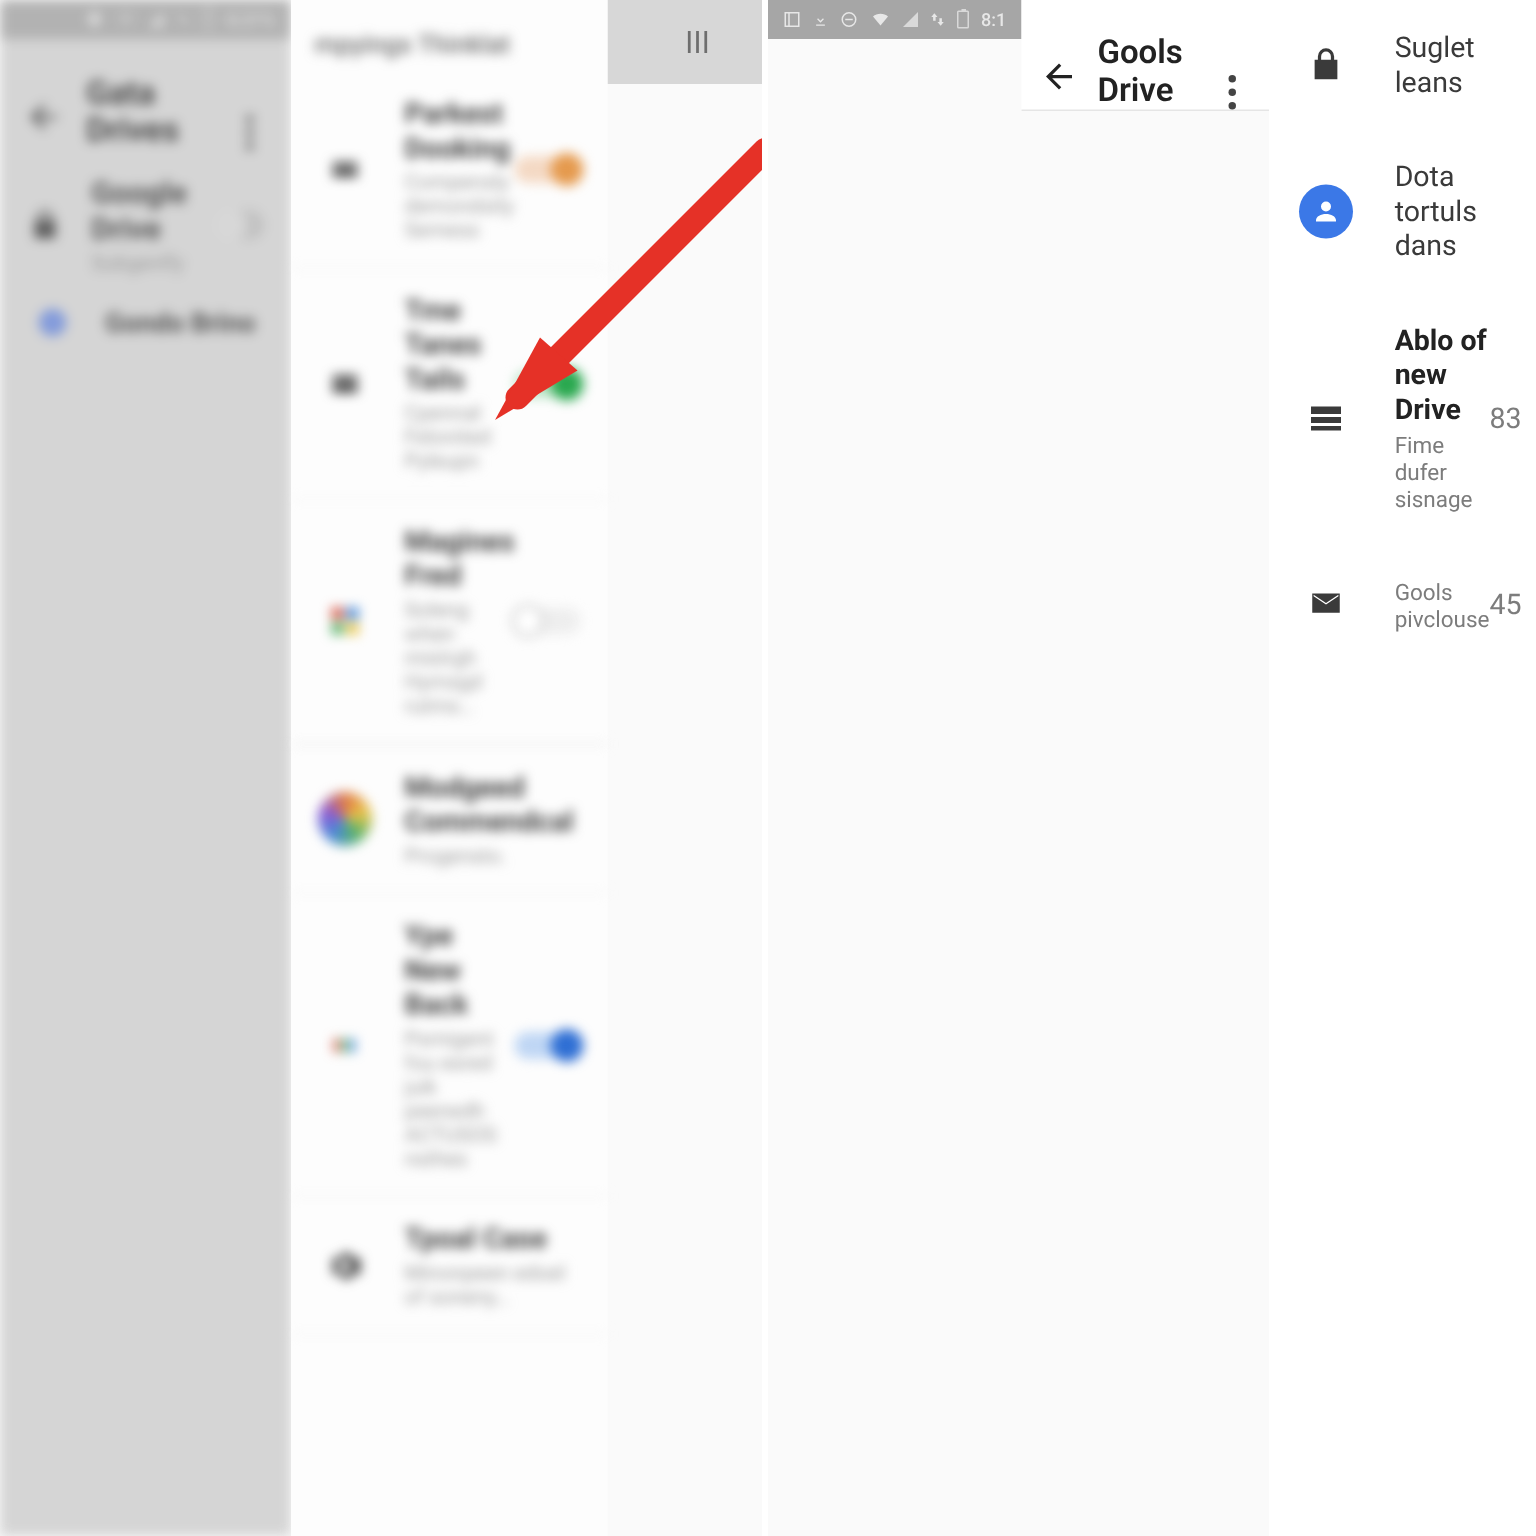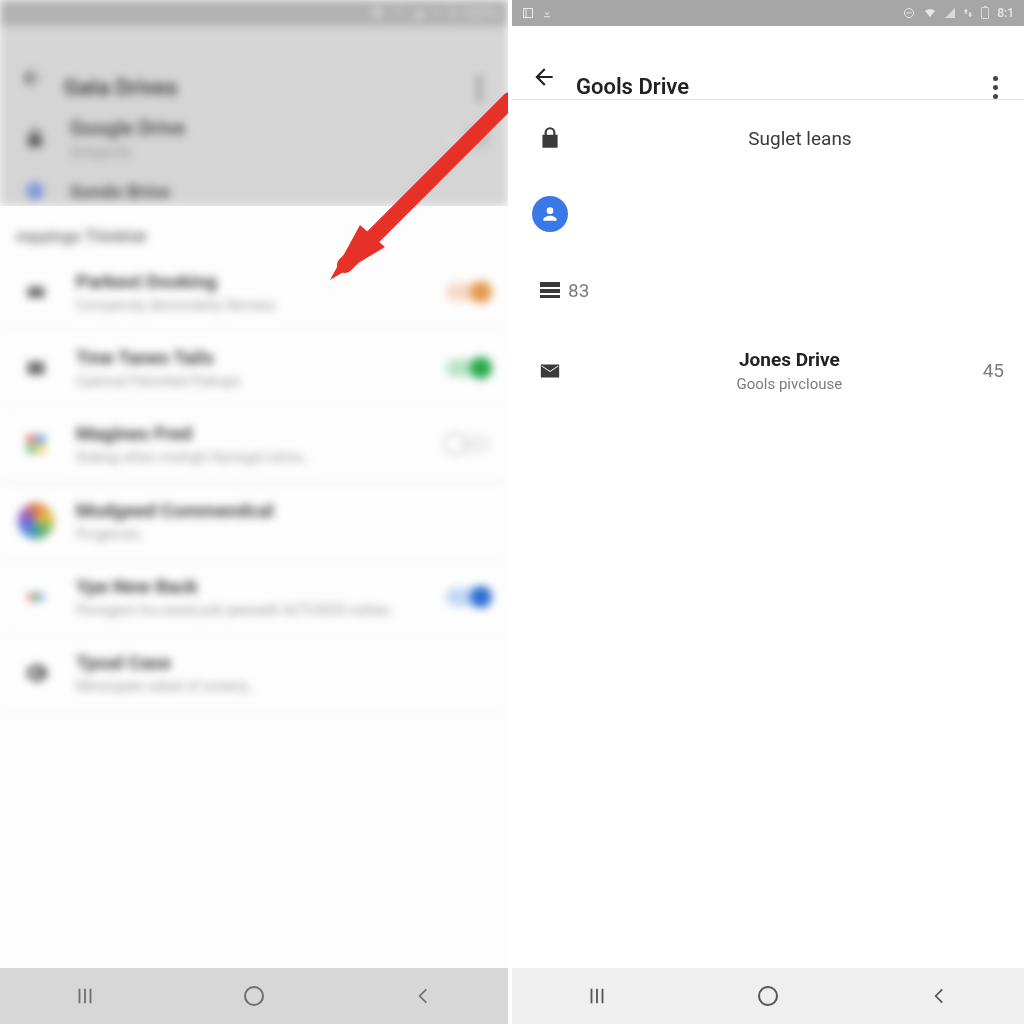--- a/index.html
+++ b/index.html
@@ -1,18 +1,18 @@
 <!DOCTYPE html>
 <html><head>
 <meta charset="utf-8">
 <style>
   * { box-sizing: border-box; margin: 0; padding: 0; }
   html, body { width: 1024px; height: 1024px; font-family: Roboto, Arial, sans-serif; background: #fff; }
   .canvas { display: flex; width: 1024px; height: 1024px; }
-  .phone { position: relative; flex: 1 1 50%; display: flex; flex-direction: column; background: #fafafa; overflow: hidden; }
+  .phone { position: relative; flex: 1 1 50%; display: flex; flex-direction: row; background: #fafafa; overflow: hidden; }
   .phone.left { border-right: 4px solid #fff; }
 
   
   .status-bar { height: 26px; background: #a6a6a6; display: flex; align-items: center; justify-content: flex-end; padding: 0 10px; gap: 8px; color: #e7e7e7; font-size: 12px; font-weight: 500; }
   .status-icon { display: inline-flex; align-items: center; }
   .tri { width: 0; height: 0; border-left: 10px solid transparent; border-bottom: 10px solid #d9d9d9; }
   .batt { width: 8px; height: 12px; border: 1px solid #d9d9d9; border-radius: 1px; position: relative; }
   .batt::before { content:""; position:absolute; top:-2px; left:2px; width:3px; height:2px; background:#d9d9d9; }
   .status-text { color:#e7e7e7; }
   .status-left { margin-right:auto; display:flex; gap:8px; }
@@ -58,21 +58,21 @@
 
   .sheet .blur { filter: blur(4px); }
 
   
   .arrow { position:absolute; top:80px; left:330px; width:220px; height:220px; pointer-events:none; z-index:50; }
 
   
   .right .list { flex:1; background:#fff; }
   .right .li { display:flex; align-items:center; padding: 20px 20px; }
   .right .li .ic { width:36px; height:36px; display:flex; align-items:center; justify-content:center; }
-  .right .li .txt { margin-left: 28px; flex:1;text-align:center; }
+  .right .li .txt { margin-left: 28px; flex:1; }
   .right .li .ttl { font-size:19px; color:#3a3a3a; }
   .right .li .ttl.bold { font-weight:700; color:#222; }
   .right .li .sub { font-size:15px; color:#7c7c7c; margin-top:4px; }
   .right .li .val { font-size:19px; color:#7c7c7c; }
 
   
   .nav-bar { height: 56px; background:#efefef; display:flex; align-items:center; justify-content:space-around; }
   .nav-bar.dim { background:#d7d7d7; }
   .nav-btn { width:120px; height:40px; display:flex; align-items:center; justify-content:center; color:#6e6e6e; }
 
@@ -331,41 +331,47 @@
           <div class="ttl">Suglet leans</div>
         </div>
       </div>
 
       <div class="li">
         <div class="ic" style="background:#3b78e7;border-radius:50%;">
           <svg width="20" height="20" viewBox="0 0 24 24">
               <path fill="#fff" d="M12 12a4 4 0 100-8 4 4 0 000 8zm0 2c-4 0-8 2-8 5v1h16v-1c0-3-4-5-8-5z"></path>
             </svg>
         </div>
+        <div class="txt">
+          <div class="ttl">Dota tortuls dans</div>
+        </div>
       </div>
 
       <div class="li">
         <div class="ic">
           <svg width="28" height="24" viewBox="0 0 24 24">
               <rect x="2" y="4" width="20" height="5" fill="#3a3a3a"></rect>
               <rect x="2" y="11" width="20" height="4" fill="#3a3a3a"></rect>
               <rect x="2" y="17" width="20" height="3" fill="#3a3a3a"></rect>
             </svg>
         </div>
+        <div class="txt">
+          <div class="ttl bold">Ablo of new Drive</div>
+          <div class="sub">Fime dufer sisnage</div>
+        </div>
         <div class="val">83</div>
       </div>
 
       <div class="li">
         <div class="ic">
           <svg width="28" height="22" viewBox="0 0 24 24">
               <path fill="#3a3a3a" d="M2 5h20v14H2V5zm10 7L3 6v1l9 6 9-6V6l-9 6z"></path>
             </svg>
         </div>
         <div class="txt">
-          <div class="ttl bold">Jones Drive</div>
           <div class="sub">Gools pivclouse</div>
         </div>
         <div class="val">45</div>
       </div>
     </div>
 
     <div style="flex:1;background:#fff;"></div>
 
     <div class="nav-bar">
       <div class="nav-btn">

